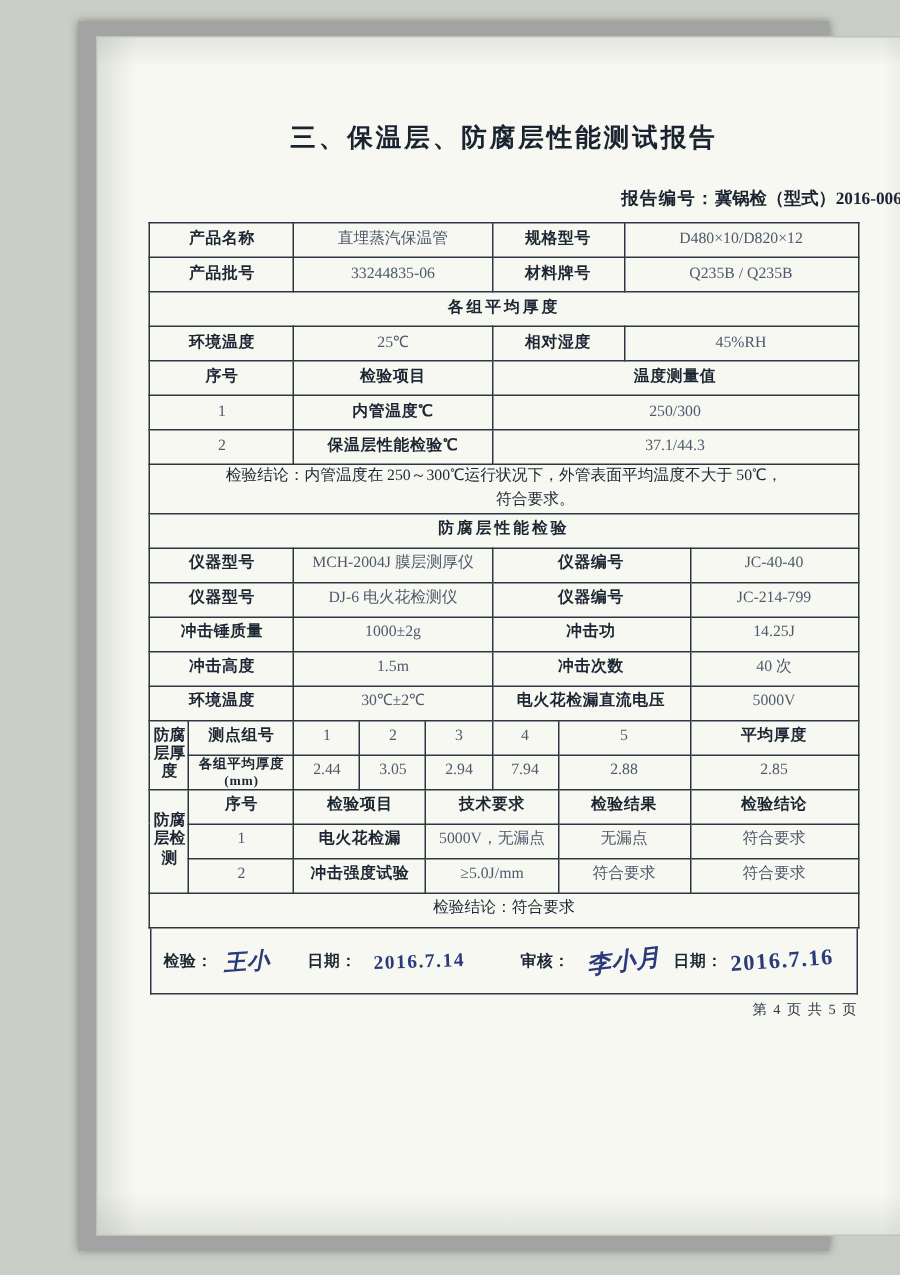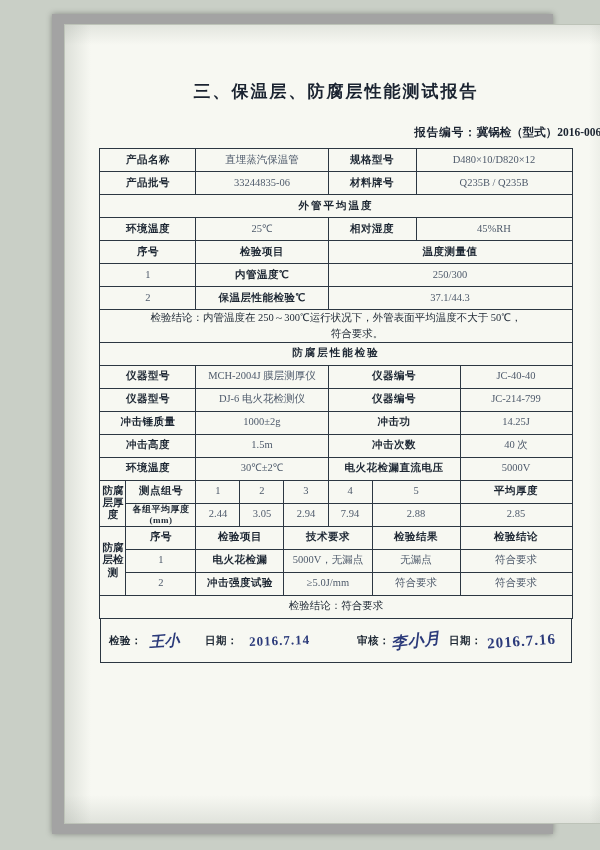--- a/index.html
+++ b/index.html
@@ -161,21 +161,21 @@
       </tr>
 
       <tr>
         <td class="lbl" colspan="2">产品批号</td>
         <td class="hand" colspan="3">33244835-06</td>
         <td class="lbl" colspan="2">材料牌号</td>
         <td class="hand" colspan="3">Q235B / Q235B</td>
       </tr>
 
       <tr>
-        <td class="sec" colspan="10">外管平均温度</td>
+        <td class="sec" colspan="10">各组平均厚度</td>
       </tr>
       <tr>
         <td class="lbl" colspan="2">环境温度</td>
         <td class="hand" colspan="3">25℃</td>
         <td class="lbl" colspan="2">相对湿度</td>
         <td class="hand" colspan="3">45%RH</td>
       </tr>
       <tr>
         <td class="lbl" colspan="2">序号</td>
         <td class="lbl" colspan="3">检验项目</td>
@@ -284,25 +284,26 @@
         </td>
       </tr>
     </tbody>
       </table>
 
     <div class="footer-row">
       <div class="fr-cell" style="left:8px;text-align:center;">检验：</div>
       <div class="fr-cell sig" style="left:48px;">王小</div>
       <div class="fr-cell" style="left:104px;">日期：</div>
       <div class="fr-cell datewrite" style="left:148px;">2016.7.14</div>
-      <div class="fr-cell" style="left:256px;">审核：</div>
+      <div class="fr-cell" style="left:246px;">审核：</div>
       <div class="fr-cell sig sig2" style="left:290px;">李小月</div>
       <div class="fr-cell" style="left:348px;">日期：</div>
       <div class="fr-cell datewrite datewrite2" style="left:386px;">2016.7.16</div>
     </div>
 
+    <div class="pagefoot">第 4 页   共 5 页</div>
 
     <div class="shade shade-l"></div>
     <div class="shade shade-t"></div>
     <div class="shade shade-b"></div>
     <div class="shade shade-r"></div>
   </div>
 </div>
 
 </body></html>

